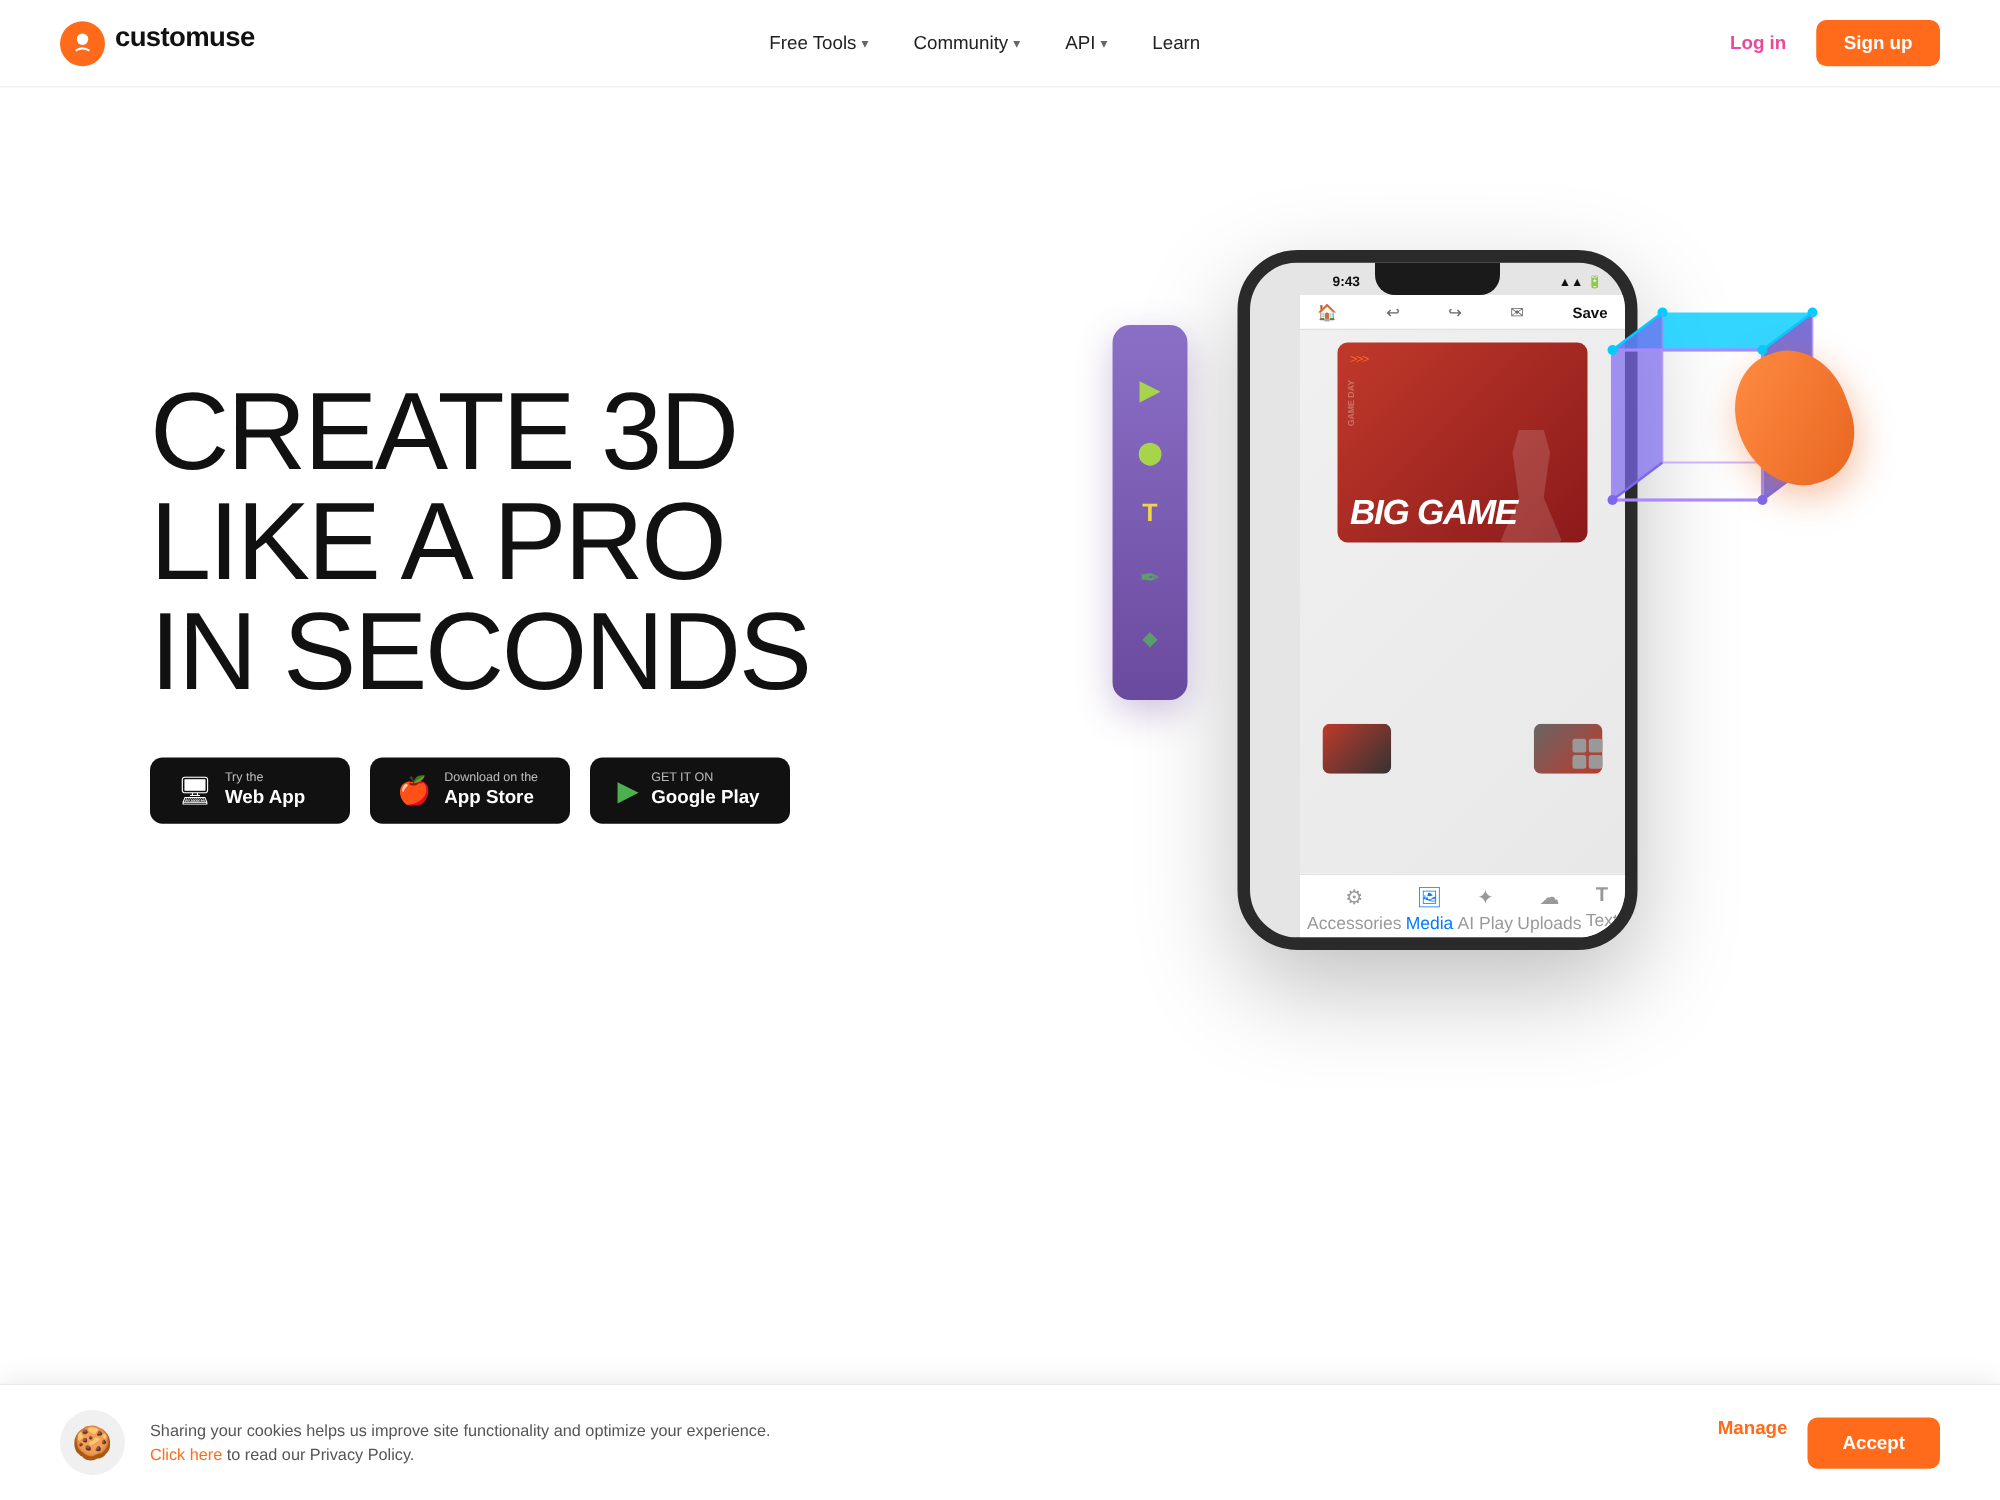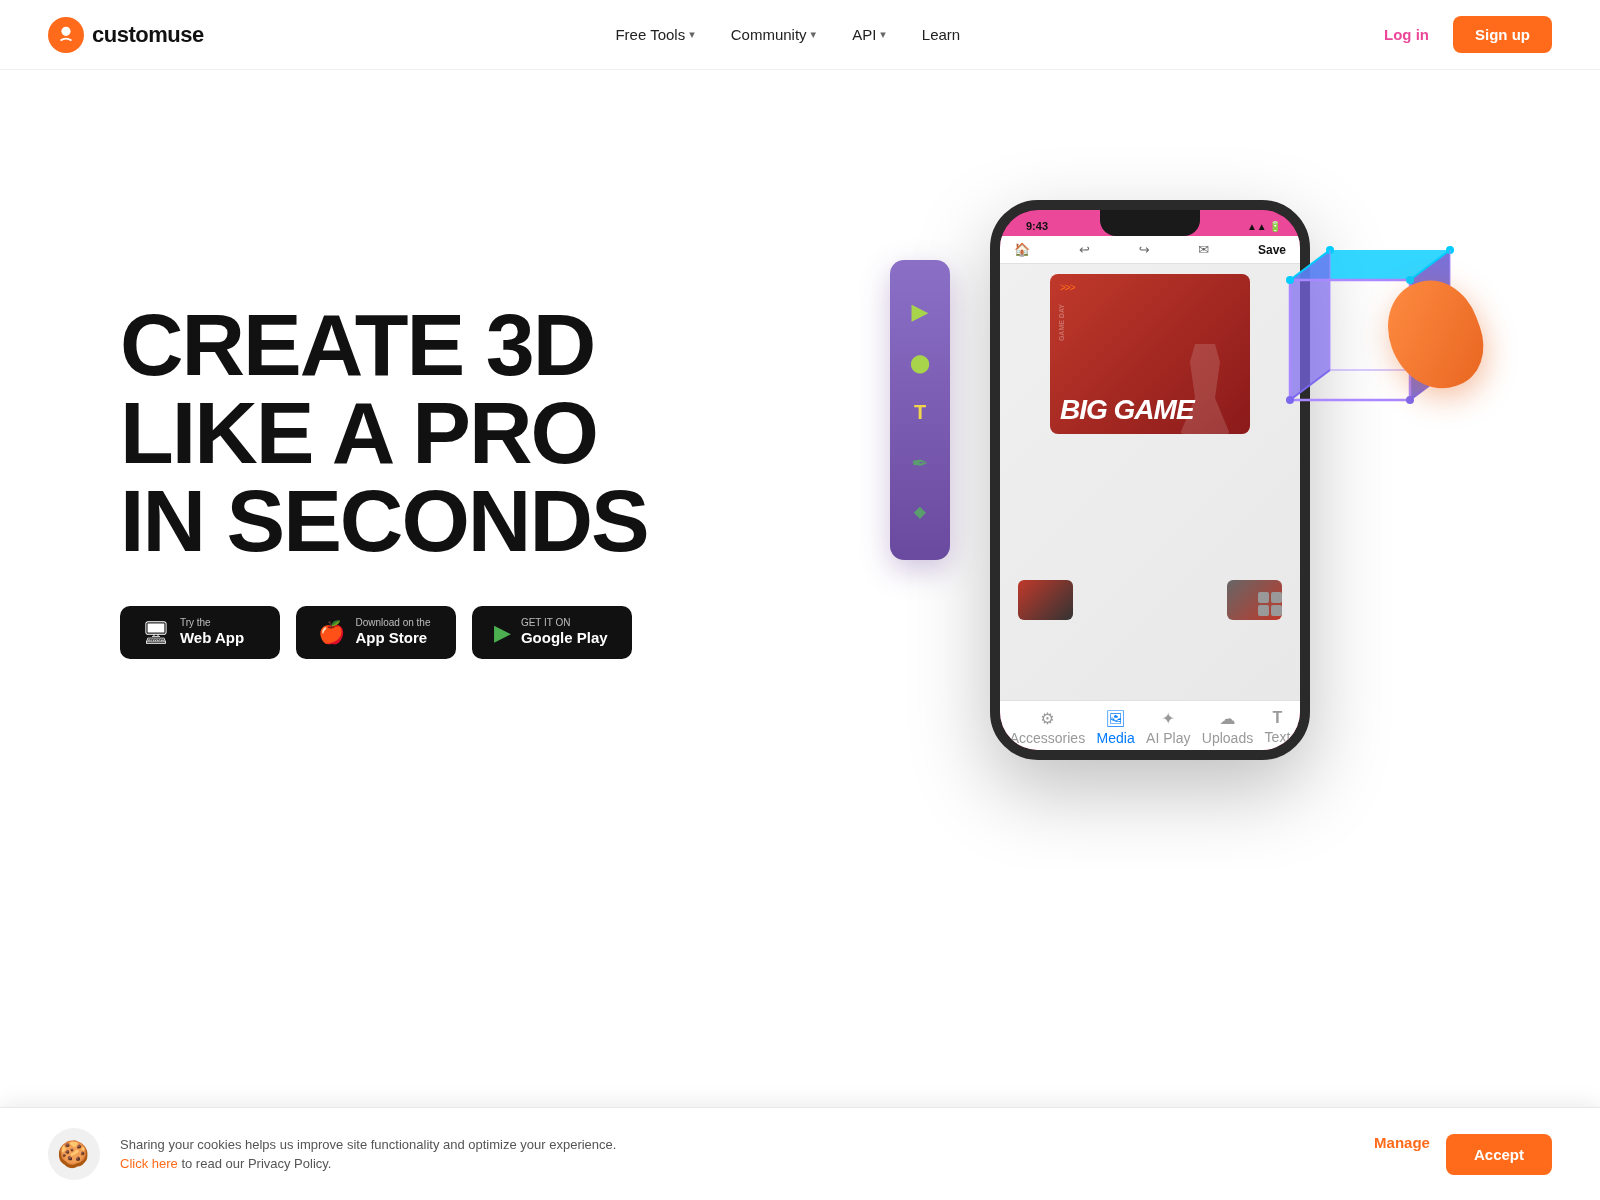--- a/index.html
+++ b/index.html
@@ -4,21 +4,21 @@
   <style>
     * { margin: 0; padding: 0; box-sizing: border-box; }
     body { font-family: -apple-system, BlinkMacSystemFont, 'Segoe UI', Helvetica, Arial, sans-serif; background: #fff; overflow-x: hidden; }
 
     
     nav {
       display: flex; align-items: center; justify-content: space-between;
       padding: 0 48px; height: 70px; border-bottom: 1px solid #f0f0f0;
       position: sticky; top: 0; background: #fff; z-index: 100;
     }
-    .nav-logo { display: flex; align-items: center; gap: 8px; text-decoration: none; }
+    .nav-logo { display: flex; align-items: flex-start; gap: 8px; text-decoration: none; }
     .logo-icon {
       width: 36px; height: 36px; background: #ff6b1a; border-radius: 50%;
       display: flex; align-items: center; justify-content: center;
     }
     .logo-icon svg { width: 22px; height: 22px; }
     .logo-text { font-size: 22px; font-weight: 700; color: #111; letter-spacing: -0.5px; }
     .nav-links { display: flex; align-items: center; gap: 8px; }
     .nav-item {
       display: flex; align-items: center; gap: 4px;
       padding: 8px 14px; border-radius: 6px; cursor: pointer;
@@ -37,21 +37,21 @@
     }
 
     
     .hero {
       display: flex; align-items: center; justify-content: space-between;
       padding: 60px 120px 40px 120px; min-height: 800px; position: relative;
       overflow: hidden;
     }
     .hero-left { max-width: 560px; z-index: 2; }
     .hero-headline {
-      font-size: 88px; font-weight: 700; line-height: 1.0;
+      font-size: 88px; font-weight: 400; line-height: 1.0;
       color: #111; letter-spacing: -2px; text-transform: uppercase;
       margin-bottom: 41px;
     }
     .hero-subtext {
       font-size: 18px; color: #444; line-height: 1.6; margin-bottom: 36px;
       max-width: 440px;
     }
     .hero-buttons { display: flex; gap: 16px; flex-wrap: wrap; }
     .btn-store {
       display: flex; align-items: center; gap: 10px;
@@ -69,22 +69,22 @@
     }
     .phone-outer {
       position: absolute; left: 80px; top: 10px;
       width: 320px; height: 560px;
       background: #1a1a1a; border-radius: 48px;
       box-shadow: 0 30px 80px rgba(0,0,0,0.25);
       overflow: hidden;
       border: 10px solid #2a2a2a;
     }
     .phone-screen {
-      background: #ec4899; width: 100%; height: 100%;
-      display: flex; flex-direction: column; position: relative; overflow: hidden;
+      background: #e5e5e5; width: 100%; height: 100%;
+      display: flex; flex-direction: column; position: relative; overflow: hidden; padding-left: 40px;
     }
     .phone-statusbar {
       display: flex; justify-content: space-between; align-items: center;
       padding: 10px 18px 4px 18px; font-size: 11px; color: #111; font-weight: 600;
     }
     .phone-notch {
       position: absolute; top: 0; left: 50%; transform: translateX(-50%);
       width: 100px; height: 26px; background: #1a1a1a; border-radius: 0 0 16px 16px;
     }
     .phone-toolbar {

